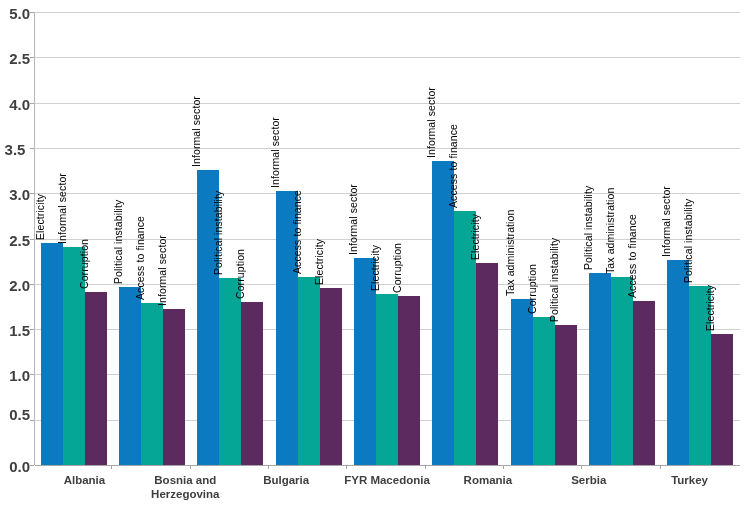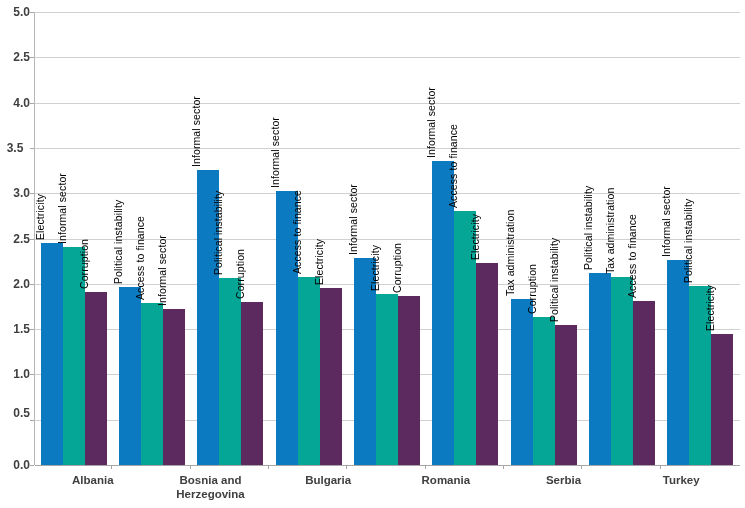--- a/index.html
+++ b/index.html
@@ -15,21 +15,21 @@
     box-sizing:border-box;
   }
   .gridline{
     position:absolute;left:0;right:0;height:0;
     border-top:1px solid #d0d0d0;
   }
   .gridline.baseline{border-top:1px solid #a6a6a6;}
   .ytick-wrap{
     position:absolute;
     left:0;top:0;width:30px;text-align:right;
-    font-size:12px;font-weight:bold;color:#3f3f3f;
+    font-size:15px;font-weight:bold;color:#3f3f3f;
   }
 
   
   .groups{
     position:absolute;left:0;top:0;right:0;bottom:0;
     display:flex;
   }
   .group{
     flex:1 1 0;
     position:relative;
@@ -292,20 +292,23 @@
         <span>Albania</span>
       </div>
       <div class="cat">
         <span>Bosnia and</span>
         <span>Herzegovina</span>
       </div>
       <div class="cat">
         <span>Bulgaria</span>
       </div>
       <div class="cat">
+        <span>FYR Macedonia</span>
+      </div>
+      <div class="cat">
         <span>Romania</span>
       </div>
       <div class="cat">
         <span>Serbia</span>
       </div>
       <div class="cat">
         <span>Turkey</span>
       </div>
     </div>
 

